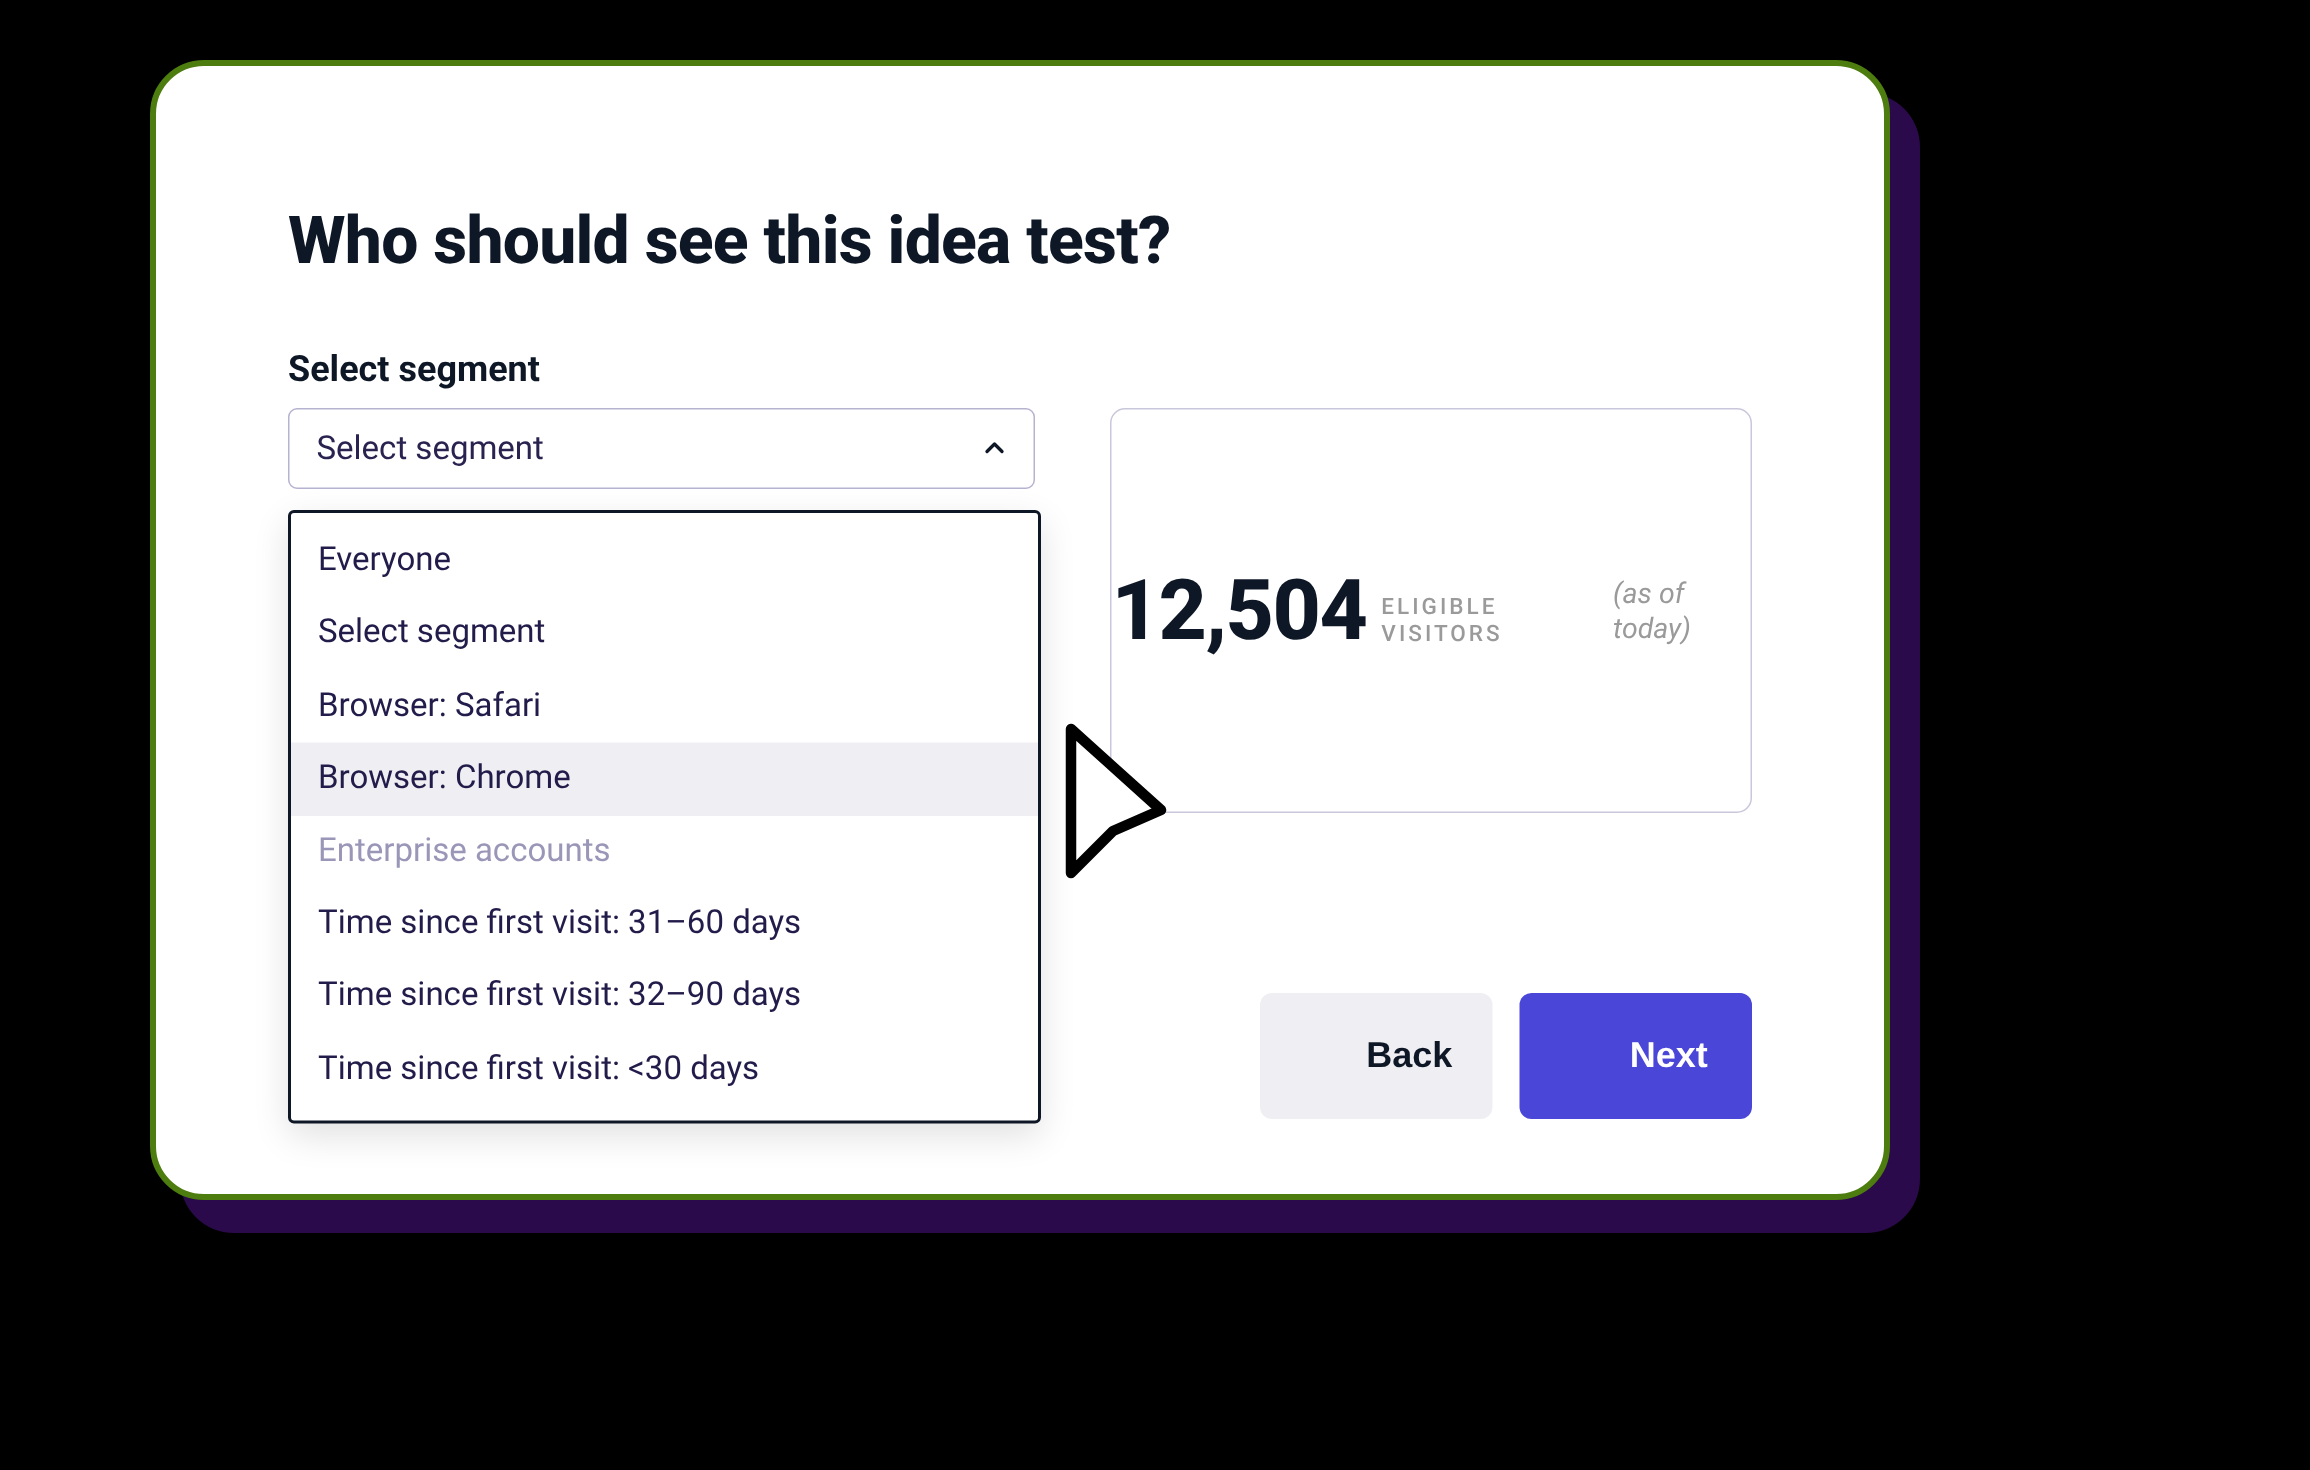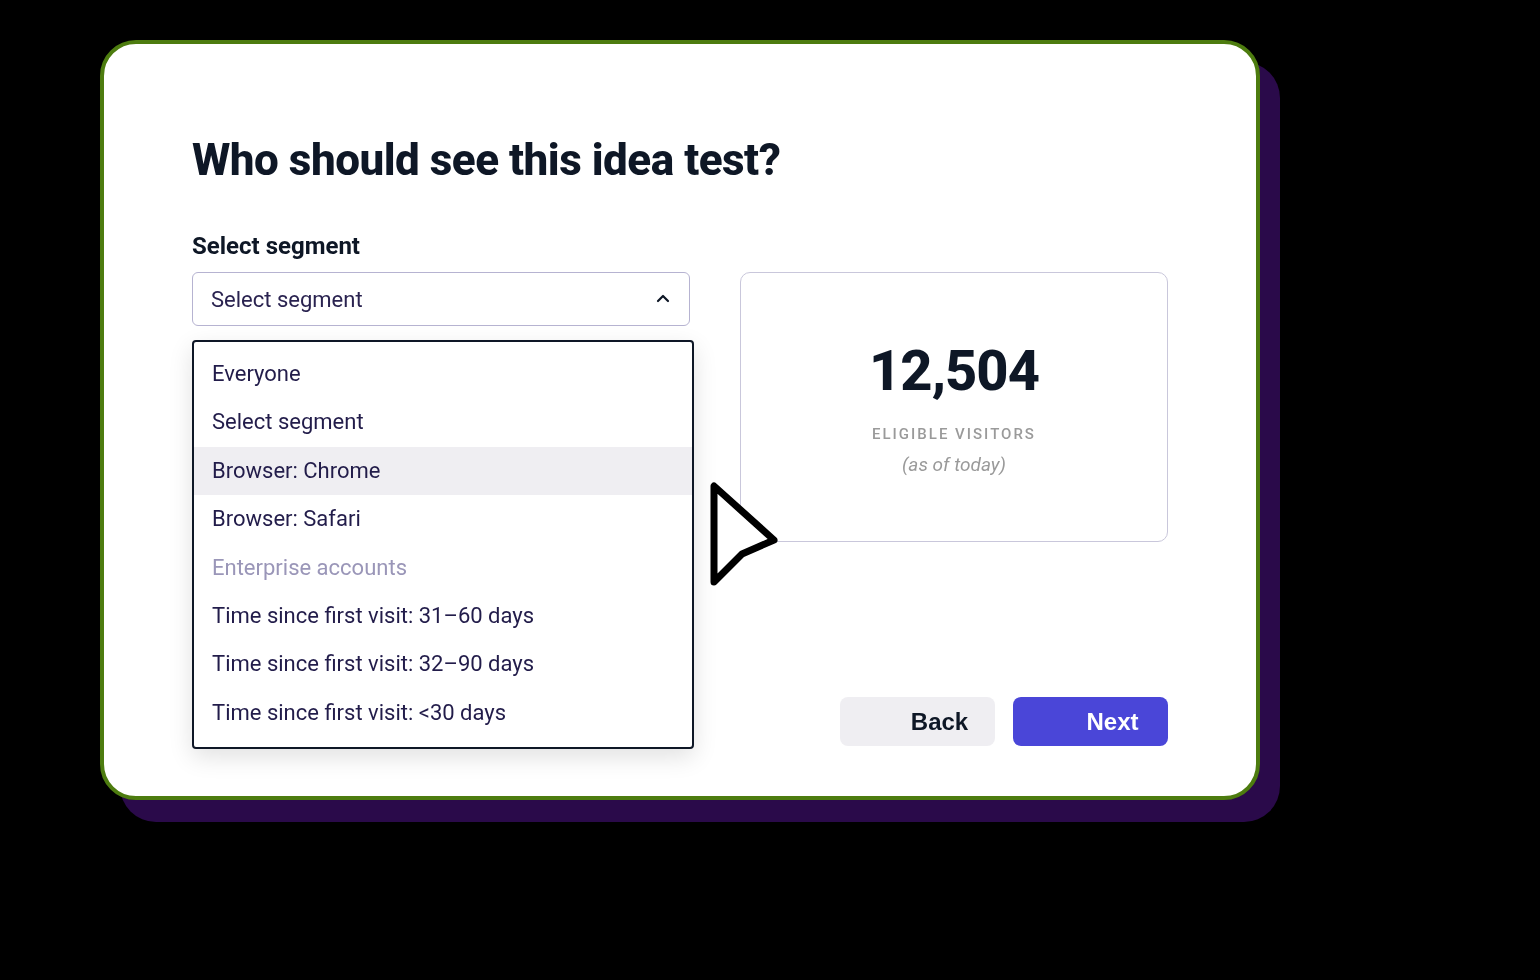--- a/index.html
+++ b/index.html
@@ -90,21 +90,21 @@
     line-height: 1.2;
   }
   .dd-item.highlight { background: #efeef2; }
   .dd-item.disabled { color: #9a96b8; cursor: default; }
   .stats-box {
     width: 445px;
     height: 270px;
     border: 1px solid #c9c7db;
     border-radius: 10px;
     display: flex;
-    flex-direction: column;
+    flex-direction: row;
     align-items: center;
     justify-content: center;
     gap: 10px;
   }
   .stats-number {
     font-size: 56px;
     font-weight: 800;
     color: #0e1726;
     letter-spacing: -1px;
   }
@@ -122,21 +122,21 @@
   }
   .footer {
     position: absolute;
     right: 88px;
     bottom: 50px;
     display: flex;
     gap: 18px;
   }
   .btn {
     min-width: 155px;
-    height: 49px;
+    height: 84px;
     border: none;
     border-radius: 8px;
     font-size: 24px;
     font-weight: 700;
     cursor: pointer;
     display: flex; align-items: center; justify-content: center; padding-left: 44px;
   }
   .btn-secondary { background: #efeef2; color: #0e1726; }
   .btn-primary   { background: #4a46d8; color: #fff; }
   .cursor {
@@ -166,22 +166,22 @@
           <span class="chev">
             <svg viewBox="0 0 16 16" width="16" height="16">
                 <path d="M3 10 L8 5 L13 10" fill="none" stroke="#0e1726" stroke-width="2.2" stroke-linecap="round" stroke-linejoin="round"></path>
               </svg>
           </span>
         </div>
 
         <div class="dropdown">
           <div class="dd-item">Everyone</div>
           <div class="dd-item">Select segment</div>
+          <div class="dd-item">Browser: Safari</div>
           <div class="dd-item highlight">Browser: Chrome</div>
-          <div class="dd-item">Browser: Safari</div>
           <div class="dd-item disabled">Enterprise accounts</div>
           <div class="dd-item">Time since first visit: 31–60 days</div>
           <div class="dd-item">Time since first visit: 32–90 days</div>
           <div class="dd-item">Time since first visit: &lt;30 days</div>
         </div>
       </div>
 
       <div class="stats-box">
         <div class="stats-number">12,504</div>
         <div class="stats-label">ELIGIBLE VISITORS</div>

